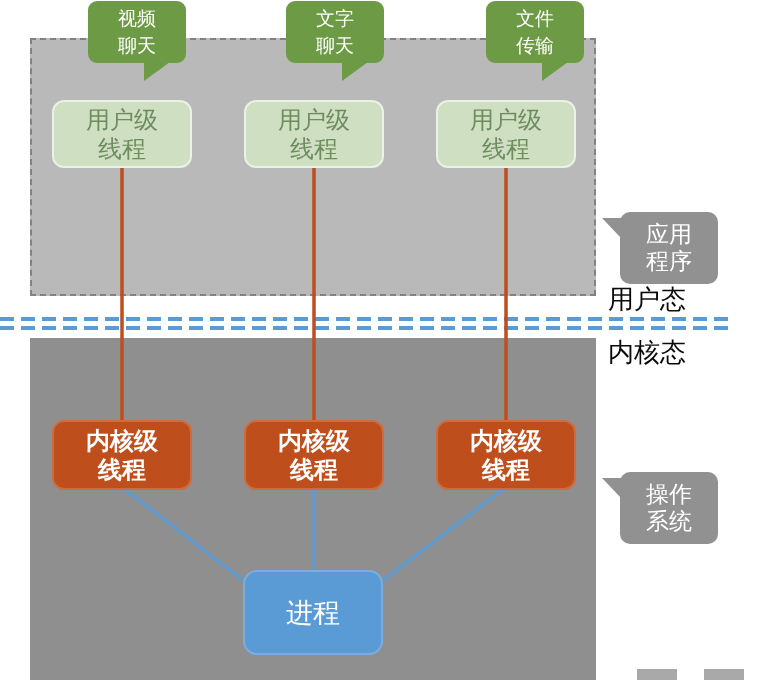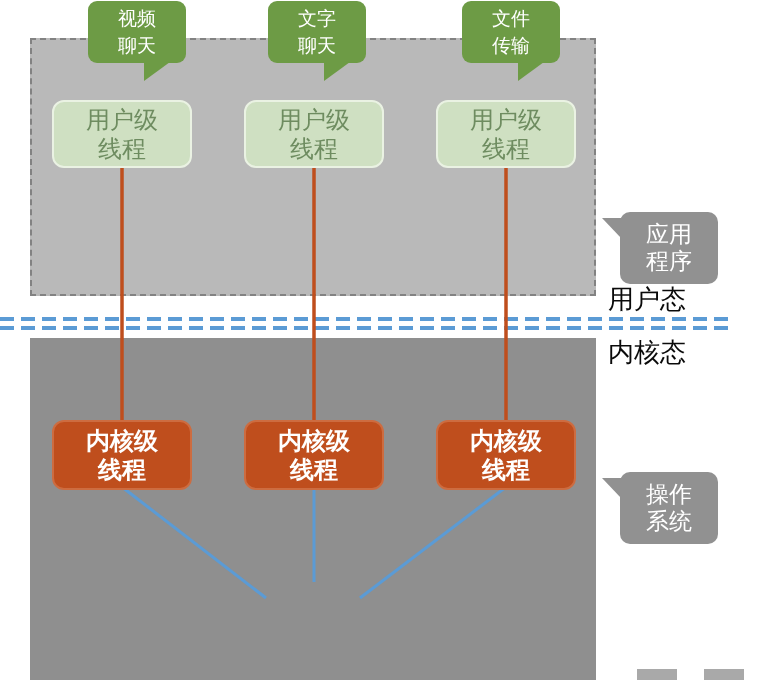--- a/index.html
+++ b/index.html
@@ -105,26 +105,26 @@
     <line x1="122" y1="487" x2="266" y2="598" stroke="#5b9bd5" stroke-width="3"></line>
     <line x1="314" y1="487" x2="314" y2="582" stroke="#5b9bd5" stroke-width="3"></line>
     <line x1="506" y1="487" x2="360" y2="598" stroke="#5b9bd5" stroke-width="3"></line>
   </svg>
 
   <div class="bubble" style="left:88px">
     <span class="pre">视频
 聊天</span>
     <span class="tail"></span>
   </div>
-  <div class="bubble" style="left:268px">
+  <div class="bubble" style="left:286px">
     <span class="pre">文字
 聊天</span>
     <span class="tail"></span>
   </div>
-  <div class="bubble" style="left:462px">
+  <div class="bubble" style="left:486px">
     <span class="pre">文件
 传输</span>
     <span class="tail"></span>
   </div>
 
   <div class="node user-thread" style="left:52px">
     <span class="pre">用户级
 线程</span>
   </div>
   <div class="node user-thread" style="left:244px">
@@ -142,20 +142,23 @@
   </div>
   <div class="node kernel-thread" style="left:244px">
     <span class="pre">内核级
 线程</span>
   </div>
   <div class="node kernel-thread" style="left:436px">
     <span class="pre">内核级
 线程</span>
   </div>
 
+  <div id="process">
+    <span>进程</span>
+  </div>
 
   <div id="mode-user" class="mode-label">用户态</div>
   <div id="mode-kernel" class="mode-label">内核态</div>
 
   <div id="callout-app" class="side-callout">
     <span class="pre">应用
 程序</span>
     <span class="tail"></span>
   </div>
   <div id="callout-os" class="side-callout">

